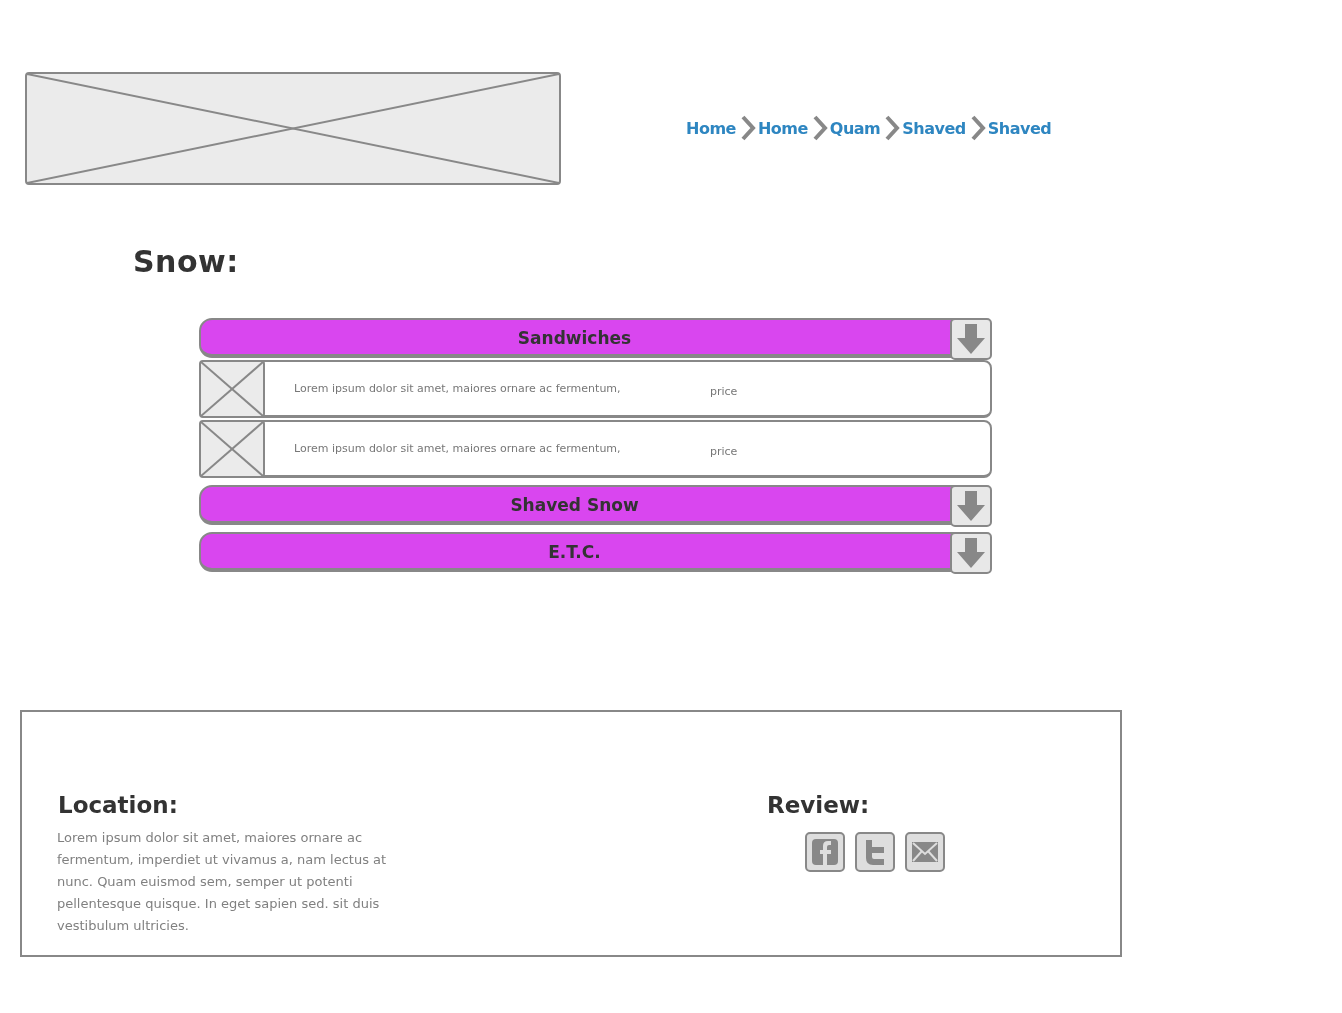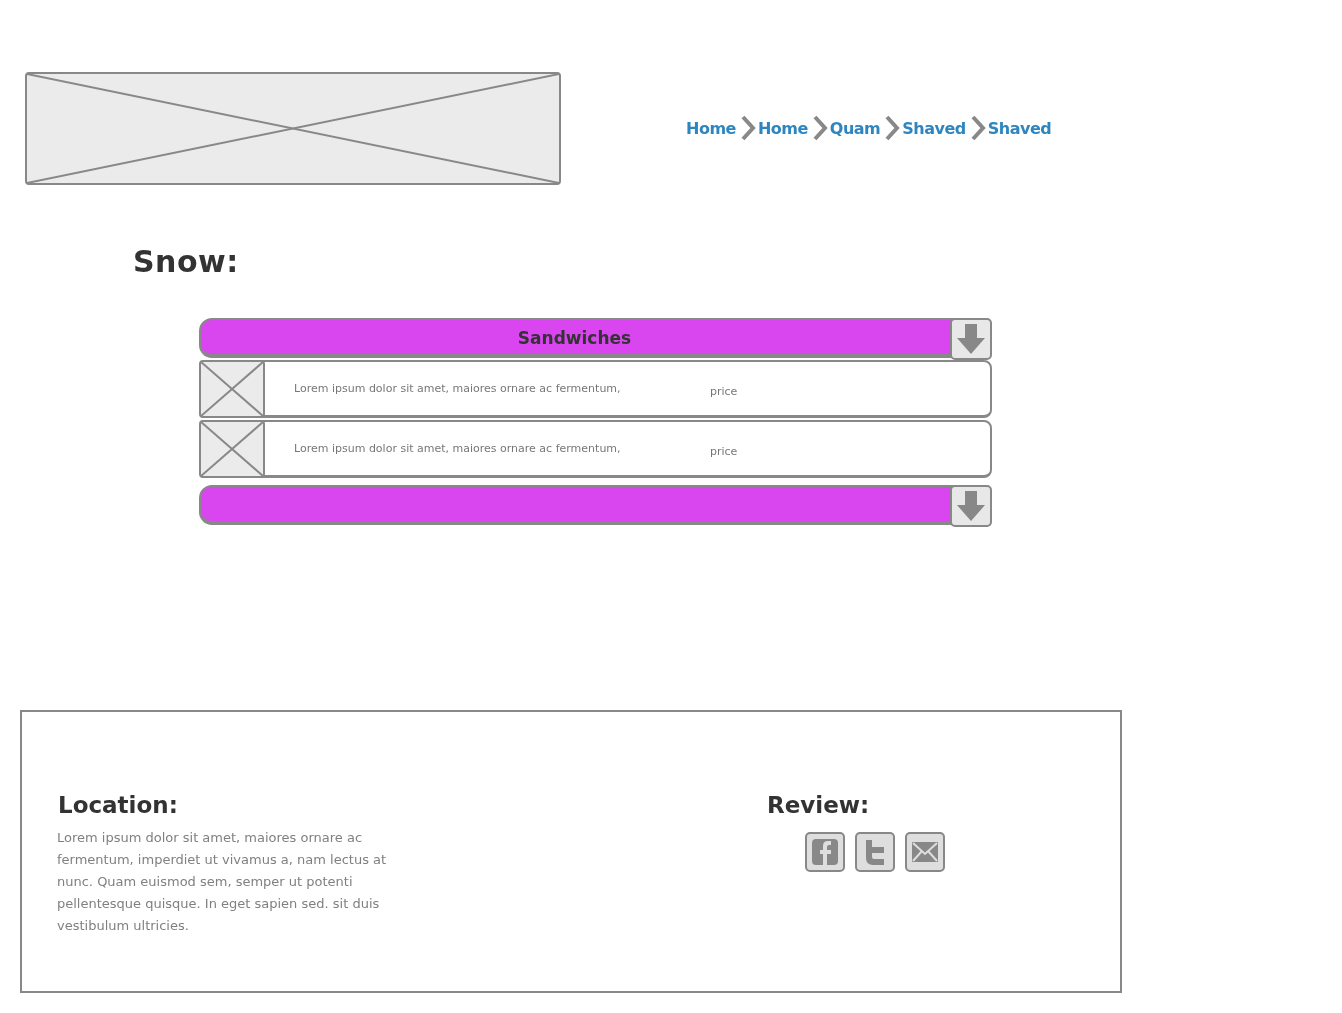--- a/index.html
+++ b/index.html
@@ -20,21 +20,21 @@
     .acc-header .label { position: absolute; left: 0; right: 42px; top: 0; bottom: 0; display: flex; align-items: center; justify-content: center; font-size: 17px; font-weight: bold; color: #333; padding-top: 2px; }
     .acc-toggle { position: absolute; right: -2px; top: -2px; width: 42px; height: 42px; background: #e8e8e8; border: 2px solid #888; border-radius: 5px; box-sizing: border-box; display: flex; align-items: center; justify-content: center; }
     .acc-toggle svg { width: 32px; height: 34px; }
 
     .acc-item { position: relative; height: 58px; background: #fff; border: 2px solid #888; border-bottom-width: 3px; border-radius: 8px; box-sizing: border-box; margin-bottom: 2px; }
     .acc-item .thumb { position: absolute; left: -2px; top: -2px; width: 66px; height: 58px; background: #ebebeb; border: 2px solid #888; border-radius: 4px; box-sizing: border-box; }
     .acc-item .thumb svg { width: 100%; height: 100%; display: block; }
     .acc-item .desc { position: absolute; left: 93px; top: 20px; font-size: 11px; color: #777; }
     .acc-item .price { position: absolute; left: 466px; top: 23px; font-size: 11px; color: #777; margin-left: 43px; }
 
-    .footer { position: absolute; left: 20px; top: 710px; width: 1102px; height: 283px; border: 2px solid #888; box-sizing: border-box; }
+    .footer { position: absolute; left: 20px; top: 710px; width: 1102px; height: 247px; border: 2px solid #888; box-sizing: border-box; }
     .footer h2 { position: absolute; margin: 0; font-size: 23px; font-weight: bold; color: #333; }
     .loc-title { left: 36px; top: 80px; }
     .loc-text { position: absolute; left: 35px; top: 115px; width: 330px; font-size: 13px; line-height: 22px; color: #808080; margin: 0; height: 122px; overflow: hidden; }
     .soc-title { left: 745px; top: 80px; }
     .socials { position: absolute; left: 783px; top: 120px; display: flex; gap: 10px; }
     .social-btn { width: 40px; height: 40px; background: #dedede; border: 2px solid #888; border-radius: 5px; box-sizing: border-box; display: flex; align-items: center; justify-content: center; }
     .social-btn svg { width: 30px; height: 30px; }
   </style>
 </head>
 <body>
@@ -94,27 +94,36 @@
       <svg viewBox="0 0 62 54" preserveAspectRatio="none">
         <line x1="0" y1="0" x2="62" y2="54" stroke="#888" stroke-width="2"></line>
         <line x1="62" y1="0" x2="0" y2="54" stroke="#888" stroke-width="2"></line>
       </svg>
     </div>
     <span class="desc">Lorem ipsum dolor sit amet, maiores ornare ac fermentum,</span>
     <span class="price">price</span>
   </div>
 
   <div class="acc-header">
+    <div class="label">Shaved Snow</div>
     <div class="acc-toggle">
       <svg viewBox="0 0 32 34">
           <polygon points="10,2 22,2 22,16 30,16 16,32 2,16 10,16" fill="#888"></polygon>
         </svg>
     </div>
   </div>
 
+  <div class="acc-header">
+    <div class="label">E.T.C.</div>
+    <div class="acc-toggle">
+      <svg viewBox="0 0 32 34">
+          <polygon points="10,2 22,2 22,16 30,16 16,32 2,16 10,16" fill="#888"></polygon>
+        </svg>
+    </div>
+  </div>
 </div>
 
 <footer class="footer">
   <h2 class="loc-title">Location:</h2>
   <p class="loc-text">Lorem ipsum dolor sit amet, maiores ornare ac fermentum, imperdiet ut vivamus a, nam lectus at nunc. Quam euismod sem, semper ut potenti pellentesque quisque. In eget sapien sed. sit duis vestibulum ultricies.</p>
 
   <h2 class="soc-title">Review:</h2>
   <div class="socials">
     <a class="social-btn" href="#">
       <svg viewBox="0 0 30 30">

